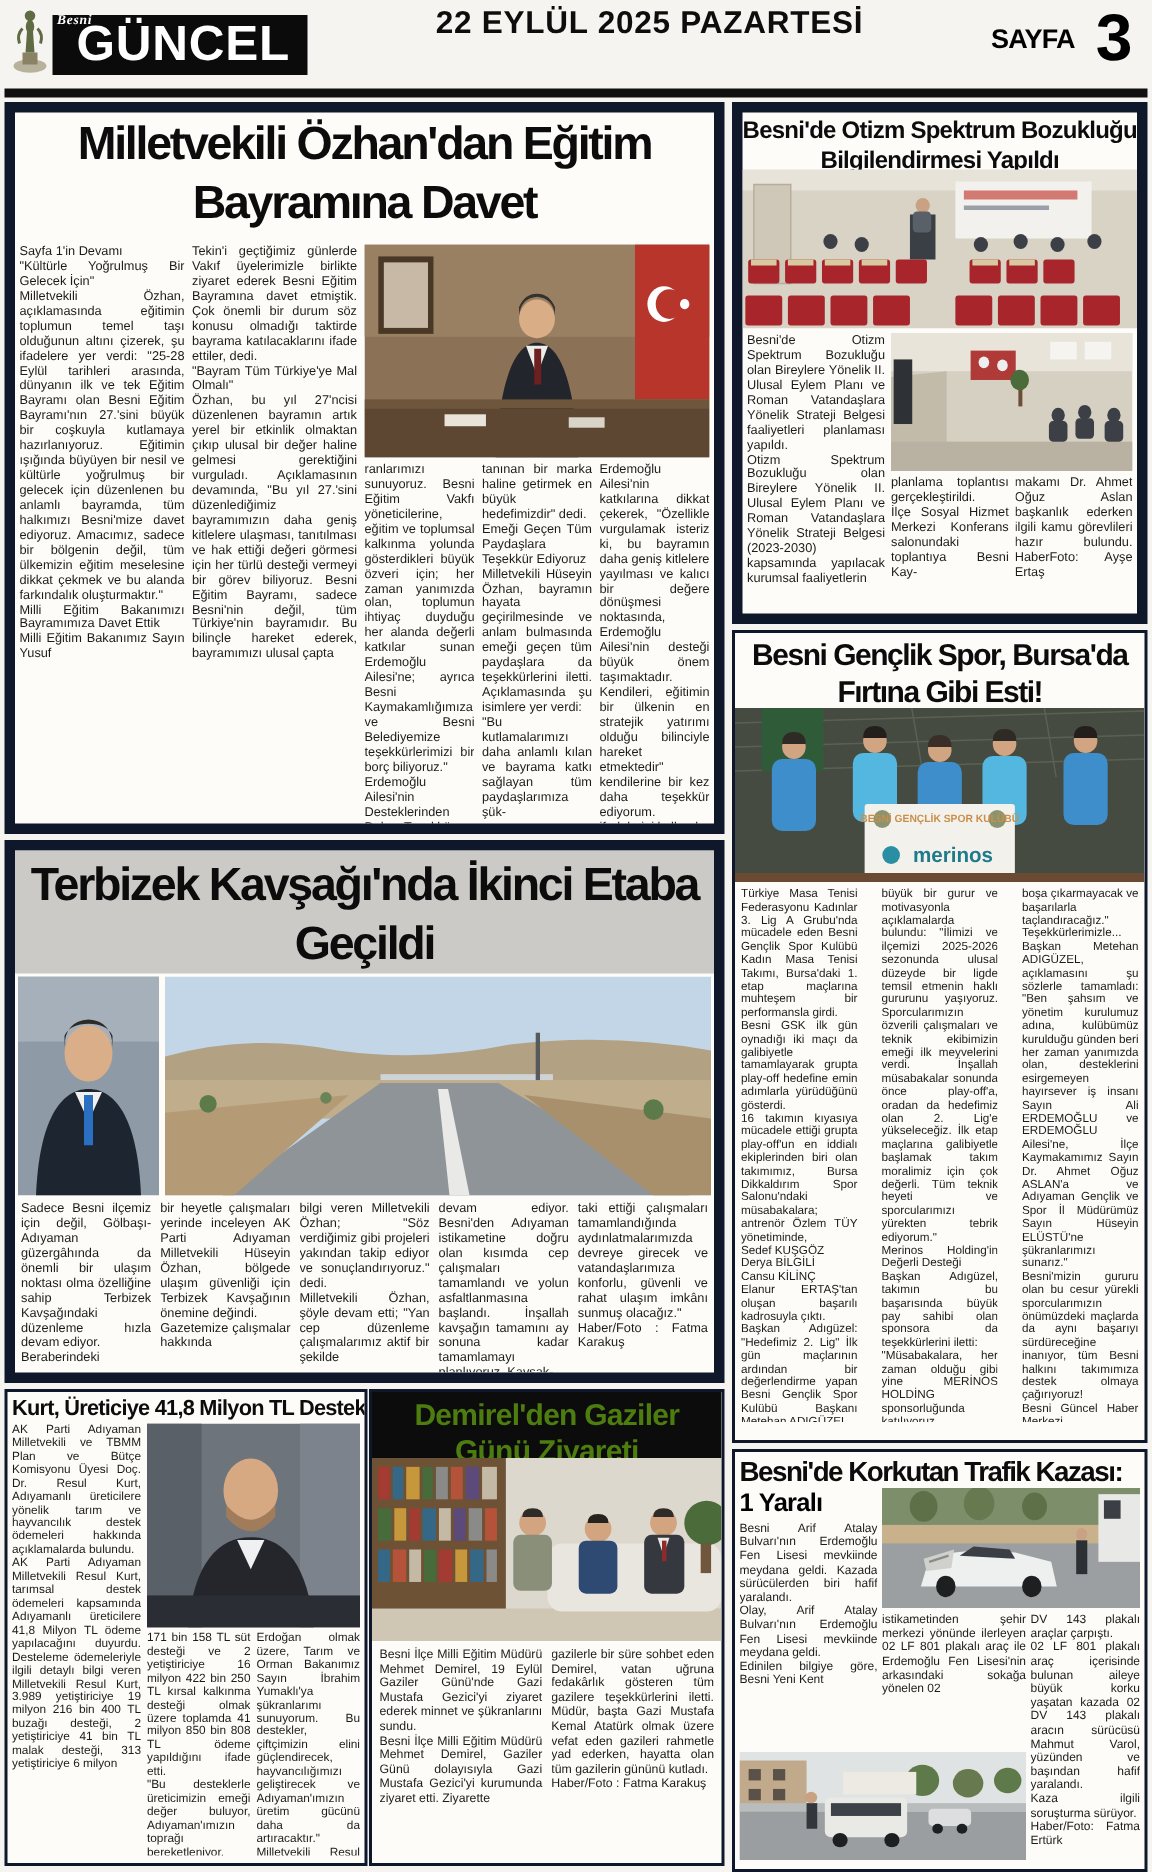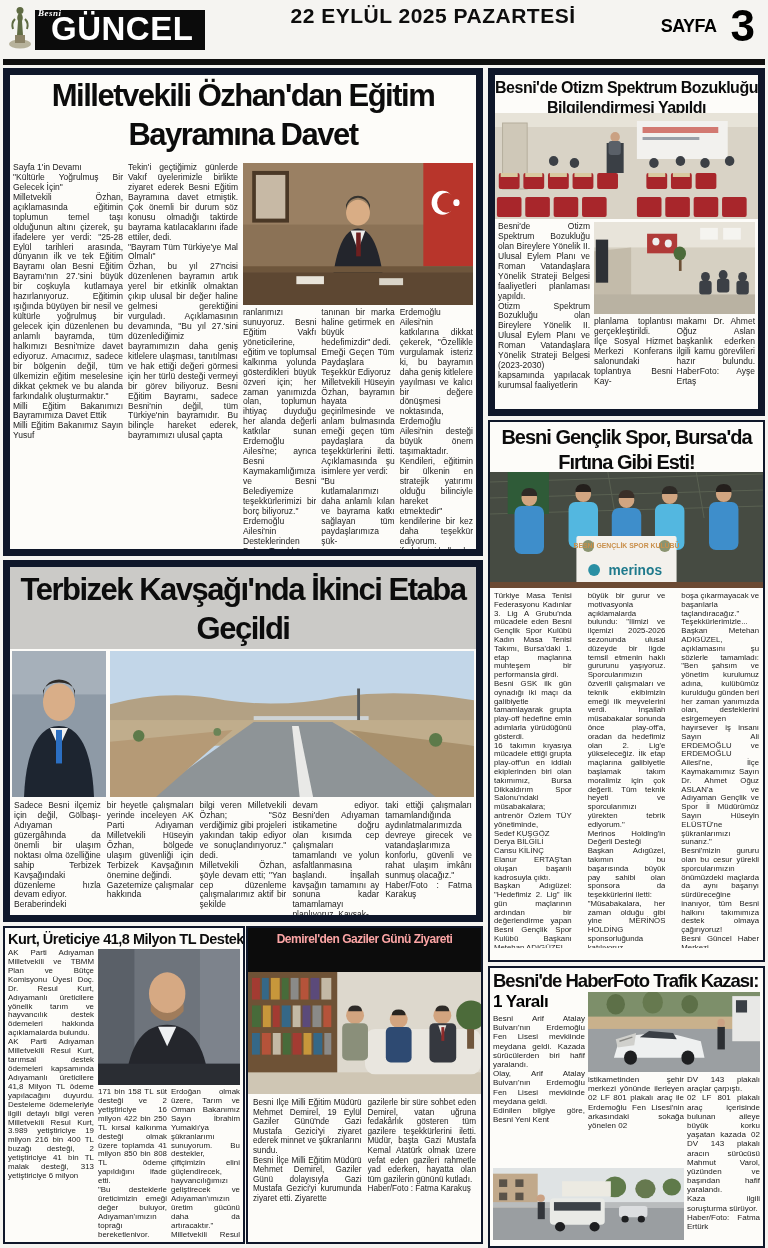--- a/index.html
+++ b/index.html
@@ -48,21 +48,21 @@
   .bottom-row{display:flex;gap:1px;height:318px;}
   .kurt{width:242px;flex:none;border-width:2px;padding:1px 3px;}
   .hl-kurt{font-size:14.5px;letter-spacing:-.5px;white-space:nowrap;height:20px;line-height:20px;}
   .kurt-body{display:flex;gap:4px;height:288px;}
   .kurt-c1{width:86px;flex:none;font-size:7.9px;line-height:1.13;}
   .kurt-right{flex:1;display:flex;flex-direction:column;gap:3px;min-width:0;}
   .kurt-right svg{height:136px;flex:none;}
   .kurt-cols{display:flex;gap:4px;flex:1;min-height:0;}
   .kurt-cols .txt{flex:1;font-size:7.9px;line-height:1.13;}
   .demirel{flex:1;border-width:2px;}
-  .hl-demirel{background:#0c0c0c;color:#fca5a5;font-size:12px;letter-spacing:-.5px;
+  .hl-demirel{background:#0c0c0c;color:#4d7c0f;font-size:20px;letter-spacing:-.5px;
               padding:4px 6px;height:44px;box-sizing:border-box;line-height:1.2;}
   .demirel svg{height:122px;}
   .dem-cols{display:flex;gap:6px;padding:4px 5px;height:138px;}
   .dem-cols .txt{flex:1;font-size:8.2px;}
   
   .otizm{height:348px;}
   .hl-otizm{font-size:16px;letter-spacing:-.5px;height:38px;padding-top:3px;box-sizing:border-box;}
   .otizm svg.room{height:106px;}
   .otizm-body{display:flex;gap:4px;padding:3px;height:192px;box-sizing:border-box;}
   .otizm-c1{width:92px;flex:none;}
@@ -430,21 +430,21 @@
 "Müsabakalara, her zaman olduğu gibi yine MERİNOS HOLDİNG sponsorluğunda katılıyoruz. Kendilerine bu güven ve destekleri için çok teşekkür ederiz. İnşallah onların desteğini</div>
           <div class="txt">boşa çıkarmayacak ve başarılarla taçlandıracağız."
 Teşekkürlerimizle...
 Başkan Metehan ADIGÜZEL, açıklamasını şu sözlerle tamamladı: "Ben şahsım ve yönetim kurulumuz adına, kulübümüz kurulduğu günden beri her zaman yanımızda olan, desteklerini esirgemeyen hayırsever iş insanı Sayın Ali ERDEMOĞLU ve ERDEMOĞLU Ailesi'ne, İlçe Kaymakamımız Sayın Dr. Ahmet Oğuz ASLAN'a ve Adıyaman Gençlik ve Spor İl Müdürümüz Sayın Hüseyin ELÜSTÜ'ne şükranlarımızı sunarız."
 Besni'mizin gururu olan bu cesur yürekli sporcularımızın önümüzdeki maçlarda da aynı başarıyı sürdüreceğine inanıyor, tüm Besni halkını takımımıza destek olmaya çağırıyoruz!
 Besni Güncel Haber Merkezi</div>
         </div>
       </article>
 
       <article class="art kaza">
-        <h1 class="hl hl-kaza">Besni'de HaberFoto Trafik Kazası:</h1>
+        <h1 class="hl hl-kaza">Besni'de Korkutan Trafik Kazası:</h1>
         <div class="kaza-grid">
           <div class="kaza-c1">
             <div class="kaza-sub">1 Yaralı</div>
             <div class="txt">Besni Arif Atalay Bulvarı'nın Erdemoğlu Fen Lisesi mevkiinde meydana geldi. Kazada sürücülerden biri hafif yaralandı.
 Olay, Arif Atalay Bulvarı'nın Erdemoğlu Fen Lisesi mevkiinde meydana geldi.
 Edinilen bilgiye göre, Besni Yeni Kent</div>
           </div>
           <svg class="photo kaza-p1" viewBox="0 0 186 78" preserveAspectRatio="none">
             <rect width="186" height="78" fill="#9b9fa2"></rect>
             <rect width="186" height="30" fill="#7d8f6a"></rect>

